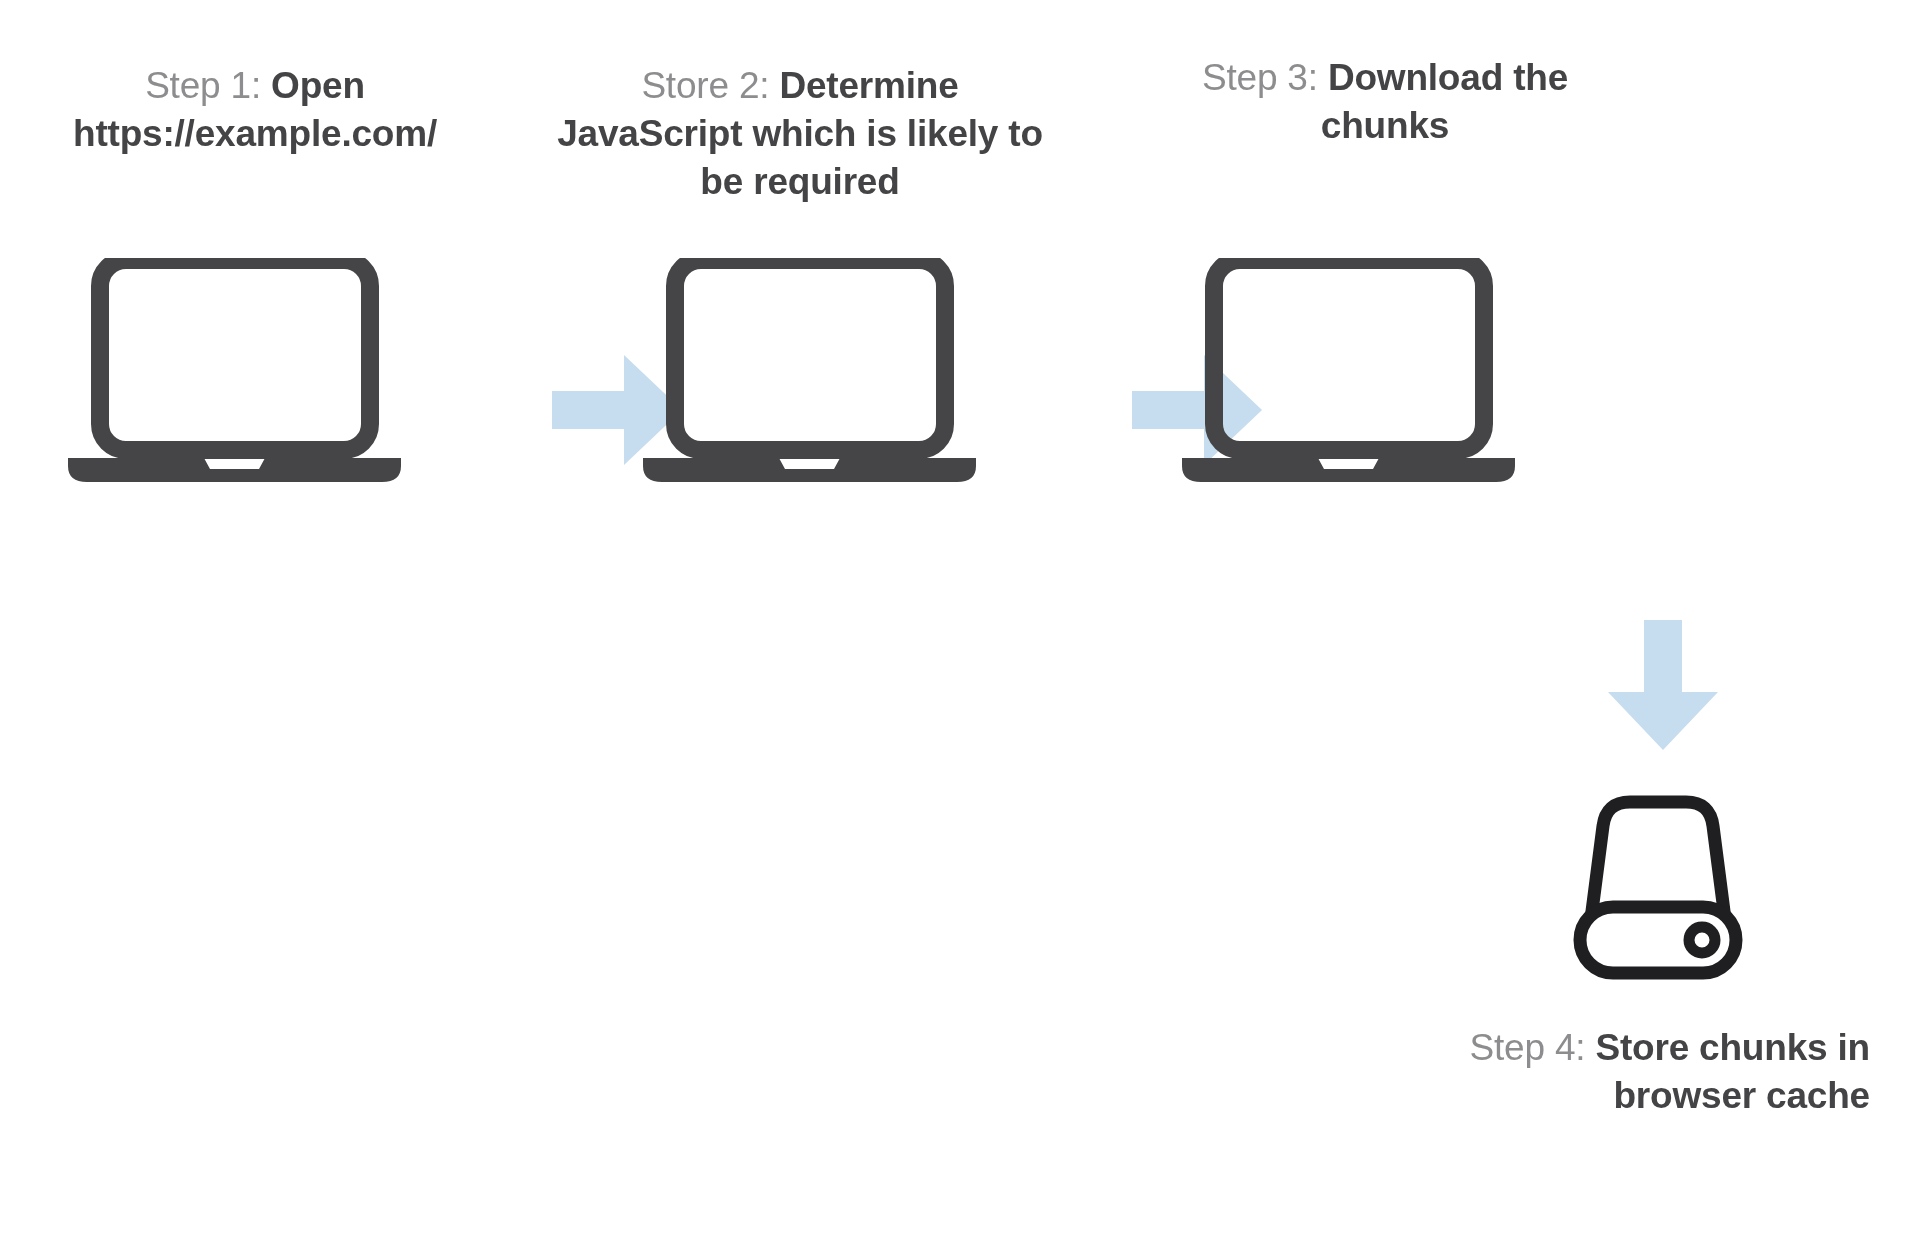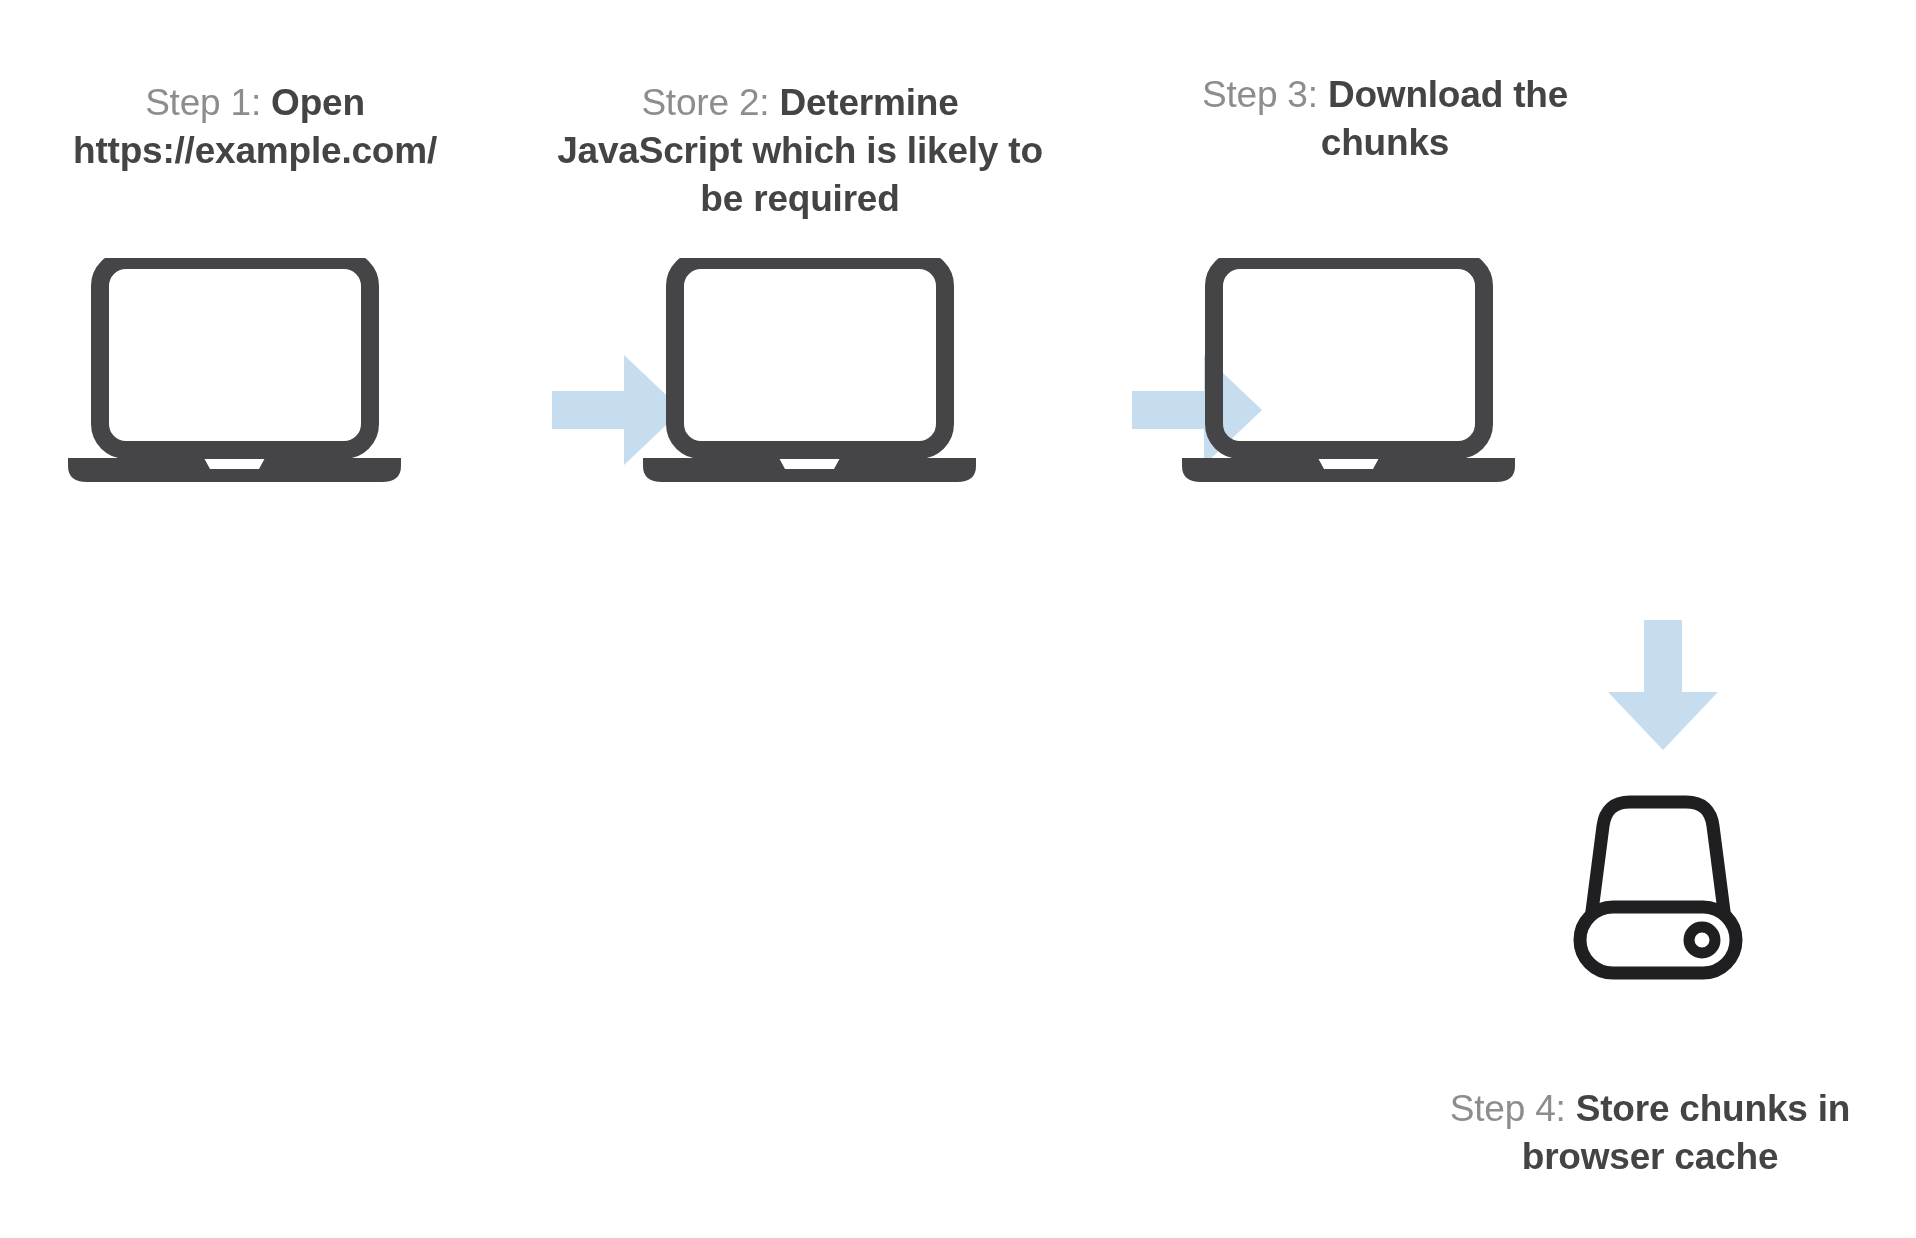--- a/index.html
+++ b/index.html
@@ -20,35 +20,34 @@
     inset: 0;
   }
 
   
   .caption {
     position: absolute;
     text-align: center;
     line-height: 1.30;
     font-size: 37px;
     letter-spacing: -0.2px;
-    margin-top: 17px;
   }
   .caption .step-prefix {
     color: #8d8d8f;
     font-weight: 400;
   }
   .caption .step-text {
     color: #444446;
     font-weight: 700;
   }
 
   #caption-1 { left: 20px;   top: 62px;  width: 470px; }
   #caption-2 { left: 545px;  top: 62px;  width: 510px; }
   #caption-3 { left: 1150px; top: 54px;  width: 470px; }
-  #caption-4 { left: 1430px; top: 1068px; width: 440px; }
+  #caption-4 { left: 1430px; top: 1024px; width: 440px; text-align: right; }
 
   
   .icon-block {
     position: absolute;
   }
   #laptop-1 { left: 62px;   top: 258px; }
   #laptop-2 { left: 637px;  top: 258px; }
   #laptop-3 { left: 1176px; top: 258px; }
   #drive-1  { left: 1548px; top: 790px; }
 

